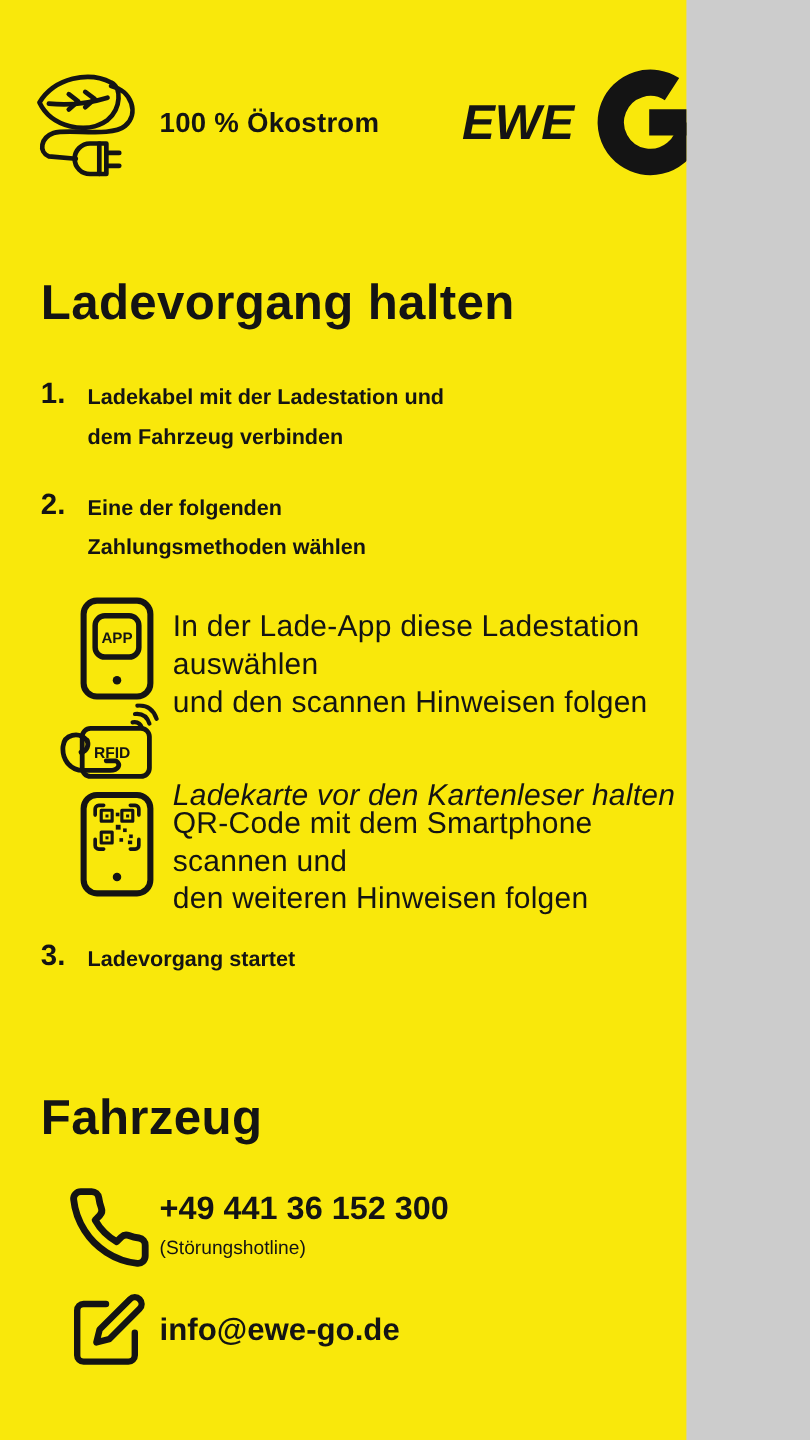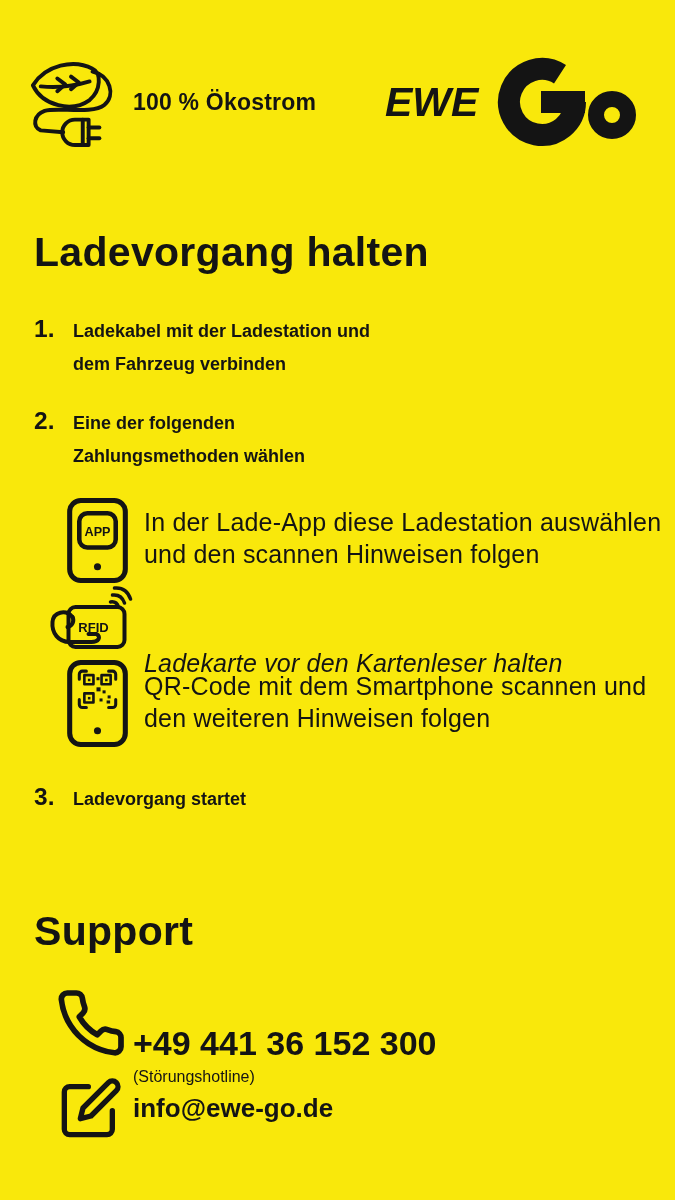--- a/index.html
+++ b/index.html
@@ -1,19 +1,19 @@
 <!DOCTYPE html>
 <html style="--bg: #F9E80B; --ink: #141414;"><head>
 <meta charset="utf-8">
 <style>
   :root { --bg:#F9E80B; --ink:#141414; }
   * { margin:0; padding:0; box-sizing:border-box; }
   body { background:#ccc; font-family:"Liberation Sans", sans-serif; }
   .poster {
-    position:relative; width:675px; height:1200px;
+    position:relative; width:572px; height:1200px;
     background:var(--bg); color:var(--ink); overflow:hidden;
   }
   svg { display:block; }
   .abs { position:absolute; }
 
   
   .eco-badge { left:28px; top:52px; display:flex; align-items:center; gap:17px; }
   .eco-label { font-size:23px; font-weight:800; letter-spacing:.2px; }
   .logo { left:385px; top:50px; width:264px; height:100px; }
 
@@ -35,21 +35,21 @@
   #app-icon  { left:66px; top:497px; }
   #app-text  { top:507px; }
   #rfid-icon { left:46px; top:586px; }
   #rfid-text { top:648px;font-style:italic; }
   #qr-icon   { left:66px; top:659px; }
   #qr-text   { top:671px; }
 
   
   #phone-icon { left:55px; top:987px; }
   #phone-text { left:133px; top:991px; line-height:33px; }
-  .phone-number { font-size:34px; font-weight:800;margin-top:36px; }
+  .phone-number { font-size:27px; font-weight:800; }
   .phone-label  { font-size:16px; font-weight:500; }
   #email-icon { left:59px; top:1076px; }
   #email-text { left:133px; top:1093px; font-size:26px; font-weight:800; }
 
   .icon-stroke { fill:none; stroke:currentColor; stroke-linecap:round; stroke-linejoin:round; }
   .icon-butt   { fill:none; stroke:currentColor; stroke-linecap:butt; }
 </style>
 </head>
 <body>
 
@@ -158,21 +158,21 @@
     <div>den weiteren Hinweisen folgen</div>
   </div>
 
   <div class="abs step" id="step-3">
     <div class="step-num">3.</div>
     <div class="step-lines">
       <div>Ladevorgang startet</div>
     </div>
   </div>
 
-  <h2 class="abs h1" id="support-title">Support</h2>
+  <h2 class="abs h1" id="support-title">Fahrzeug</h2>
 
   <svg class="abs" id="phone-icon" width="72" height="72" viewBox="0 0 24 24">
     <path class="icon-stroke" stroke-width="1.9" d="M22 16.92v3a2 2 0 0 1-2.18 2 19.79 19.79 0 0 1-8.63-3.07 19.5 19.5 0 0 1-6-6 19.79 19.79 0 0 1-3.07-8.67A2 2 0 0 1 4.11 2h3a2 2 0 0 1 2 1.72 12.84 12.84 0 0 0 .7 2.81 2 2 0 0 1-.45 2.11L8.09 9.91a16 16 0 0 0 6 6l1.27-1.27a2 2 0 0 1 2.11-.45 12.84 12.84 0 0 0 2.81.7A2 2 0 0 1 22 16.92z"></path>
   </svg>
   <div class="abs" id="phone-text">
     <div class="phone-number">+49 441 36 152 300</div>
     <div class="phone-label">(Störungshotline)</div>
   </div>
 
   <svg class="abs" id="email-icon" width="64" height="64" viewBox="0 0 24 24">

